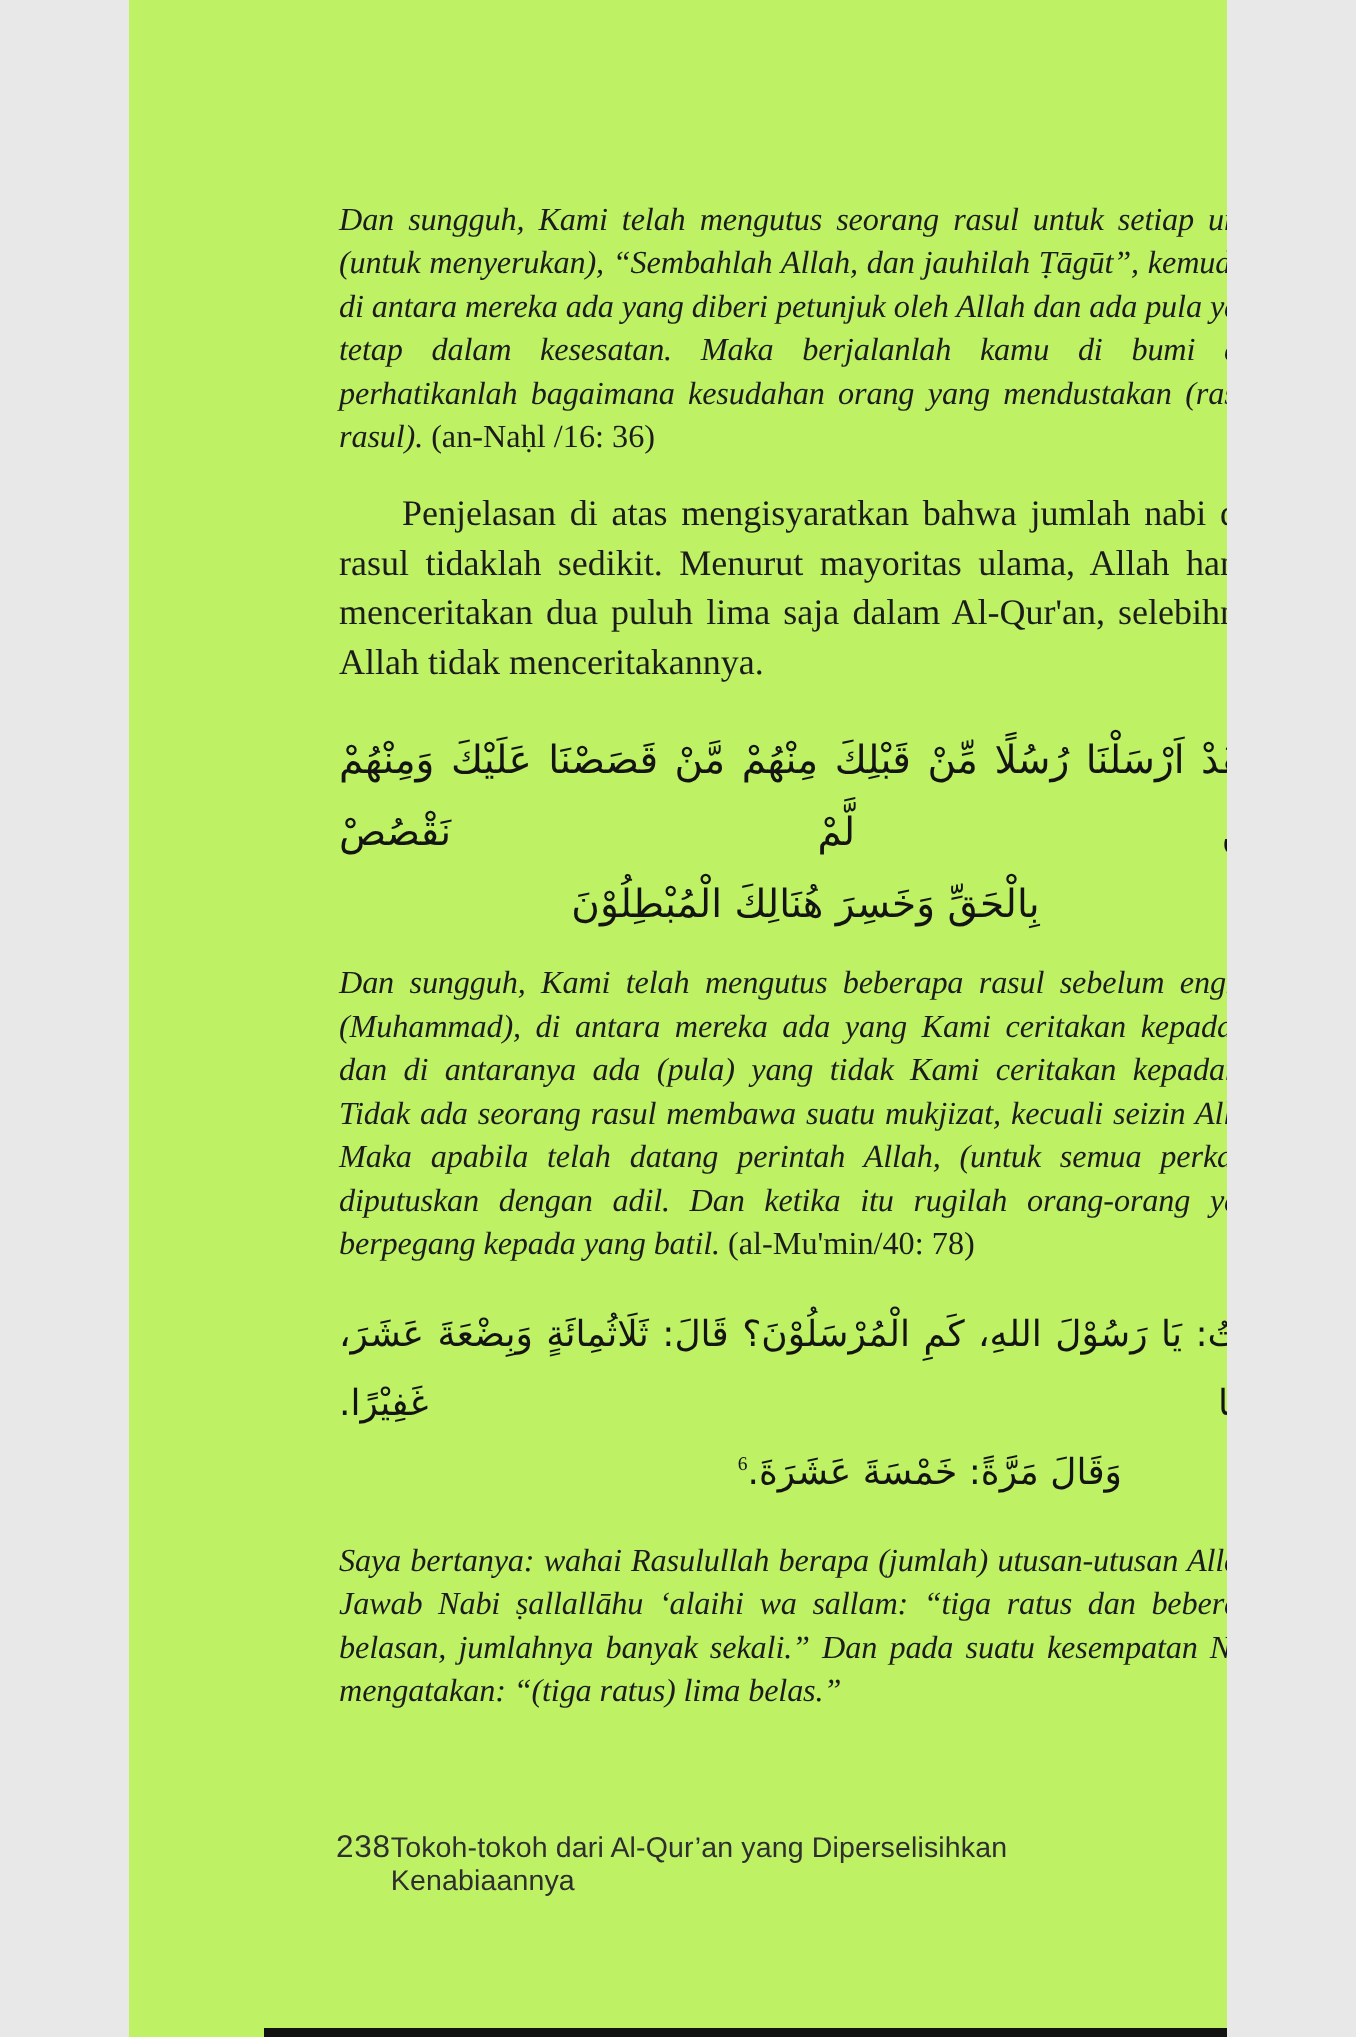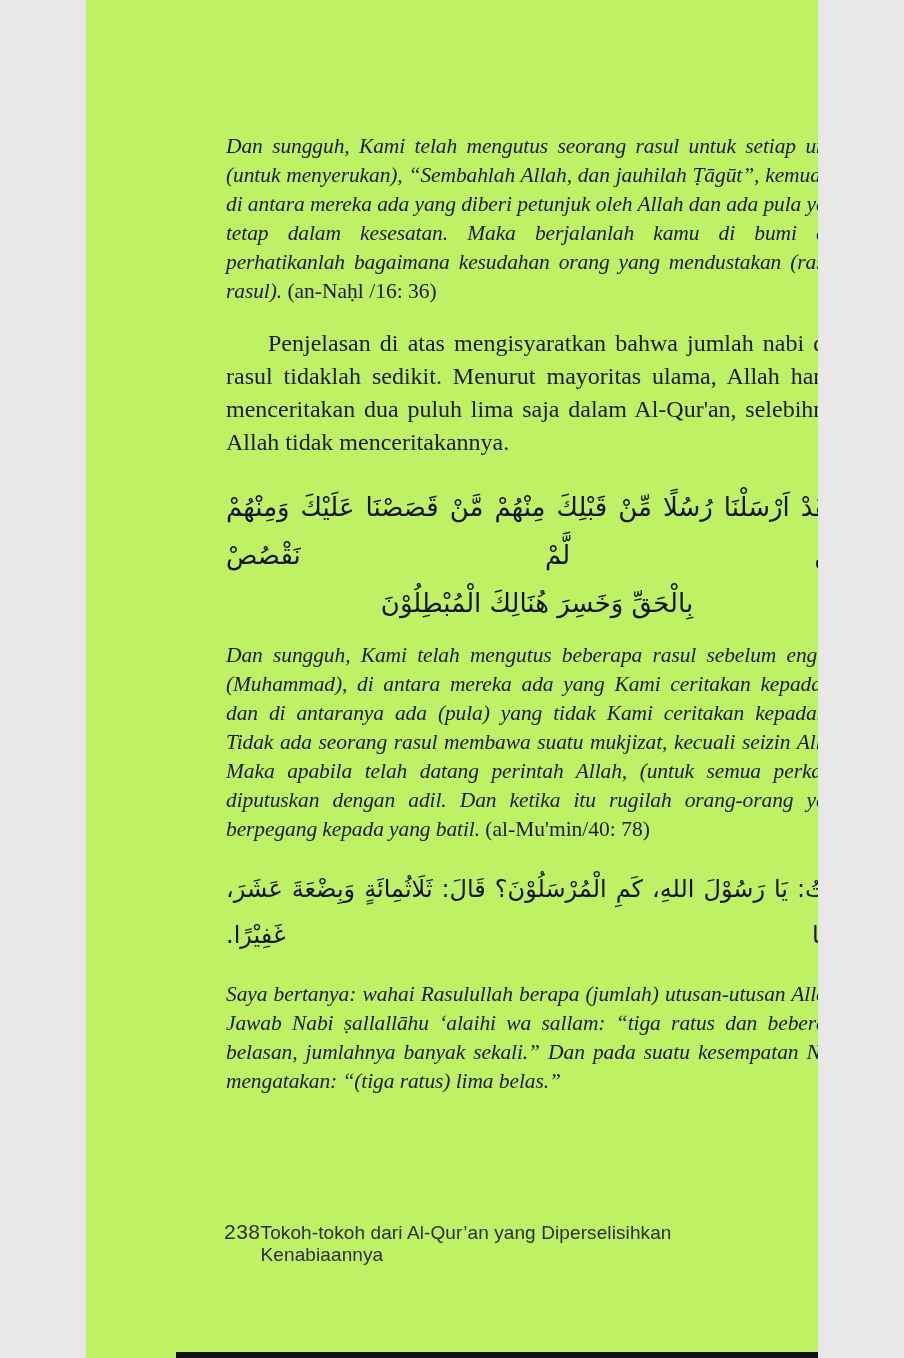--- a/index.html
+++ b/index.html
@@ -102,20 +102,21 @@
     <div class="arabic arabic-verse">
       <div class="jline">وَلَقَدْ اَرْسَلْنَا رُسُلًا مِّنْ قَبْلِكَ مِنْهُمْ مَّنْ قَصَصْنَا عَلَيْكَ وَمِنْهُمْ مَّنْ لَّمْ نَقْصُصْ</div>
       <div class="cline">بِالْحَقِّ وَخَسِرَ هُنَالِكَ الْمُبْطِلُوْنَ</div>
     </div>
 
     <p class="quote quote-2"><span>Dan sungguh, Kami telah mengutus beberapa rasul sebelum engkau (Muhammad), di antara mereka ada yang Kami ceritakan kepadamu dan di antaranya ada (pula) yang tidak Kami ceritakan kepadamu. Tidak ada seorang rasul membawa suatu mukjizat, kecuali seizin Allah. Maka apabila telah datang perintah Allah, (untuk semua perkara) diputuskan dengan adil. Dan ketika itu rugilah orang-orang yang berpegang kepada yang batil.</span><span class="ref"> (al-Mu'min/40: 78)</span></p>
 
 
     <div class="arabic arabic-hadith">
       <div class="jline">قُلْتُ: يَا رَسُوْلَ اللهِ، كَمِ الْمُرْسَلُوْنَ؟ قَالَ: ثَلَاثُمِائَةٍ وَبِضْعَةَ عَشَرَ، جَمًّا غَفِيْرًا.</div>
+      <div class="rline"><span>وَقَالَ مَرَّةً: خَمْسَةَ عَشَرَةَ.</span><sup class="fn-sup">6</sup></div>
     </div>
 
     <p class="quote quote-3">Saya bertanya: wahai Rasulullah berapa (jumlah) utusan-utusan Allah? Jawab Nabi ṣallallāhu ‘alaihi wa sallam: “tiga ratus dan beberapa belasan, jumlahnya banyak sekali.” Dan pada suatu kesempatan Nabi mengatakan: “(tiga ratus) lima belas.”</p>
 
   </div>
 
   <div class="footer">
     <span class="page-number">238</span>
     <span class="running-title">Tokoh-tokoh dari Al-Qur’an yang Diperselisihkan Kenabiaannya</span>
   </div>

